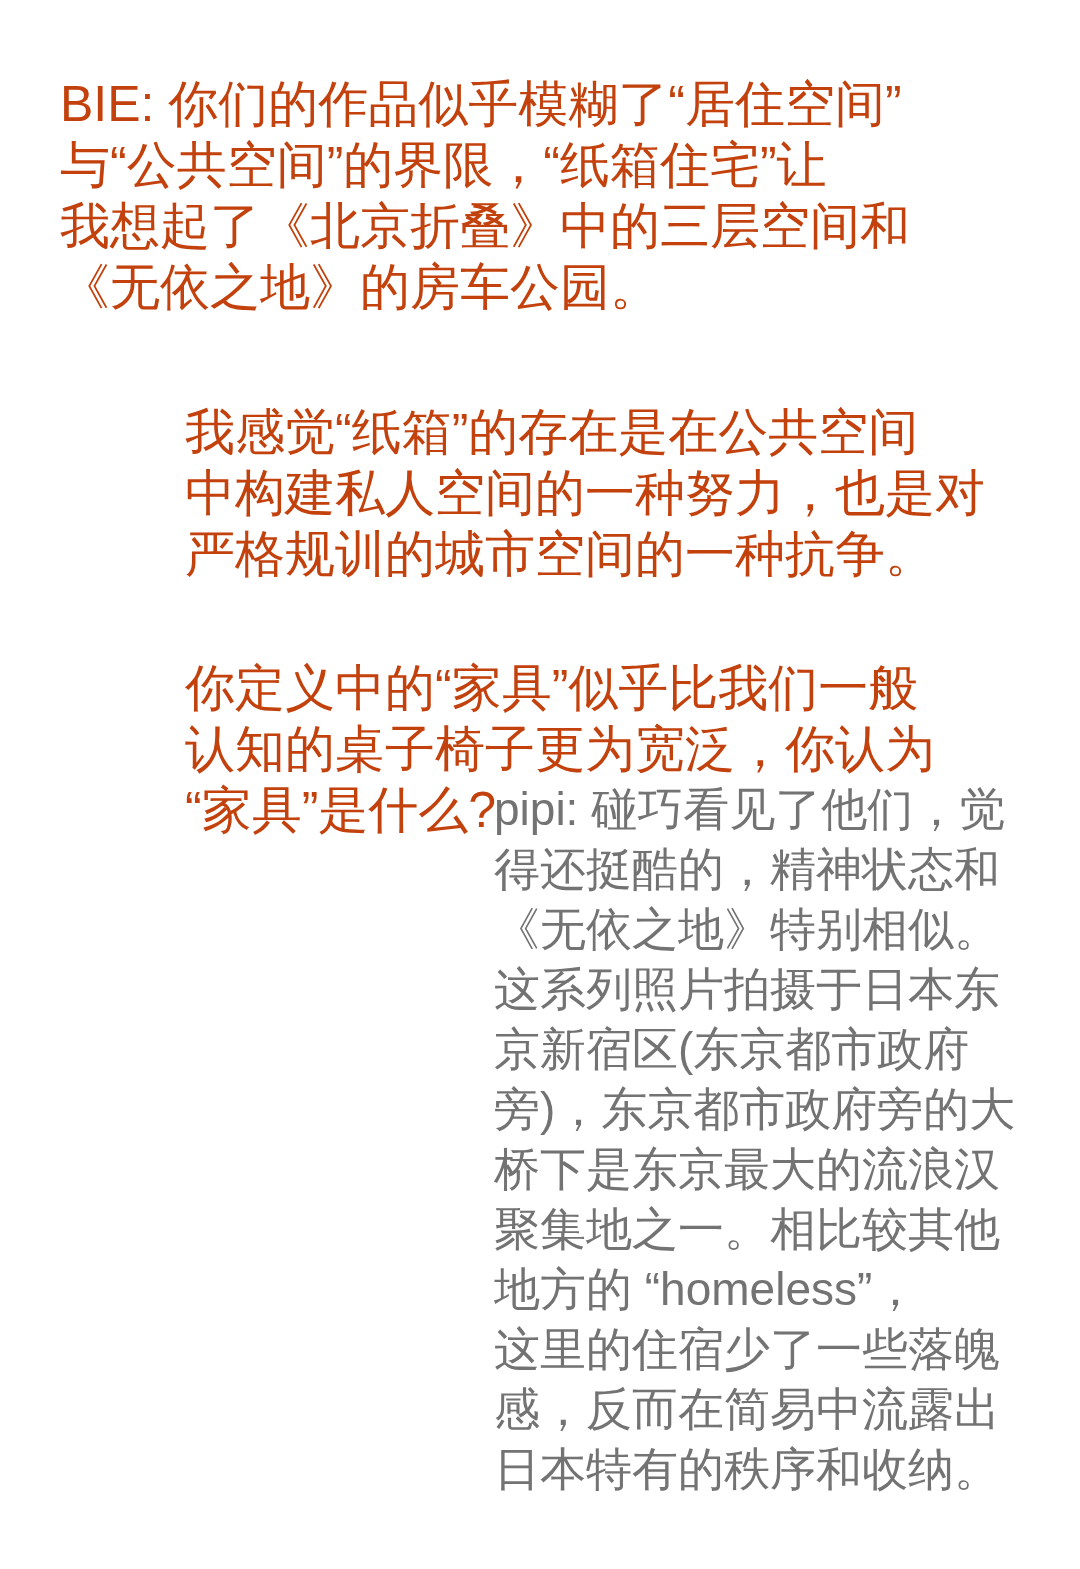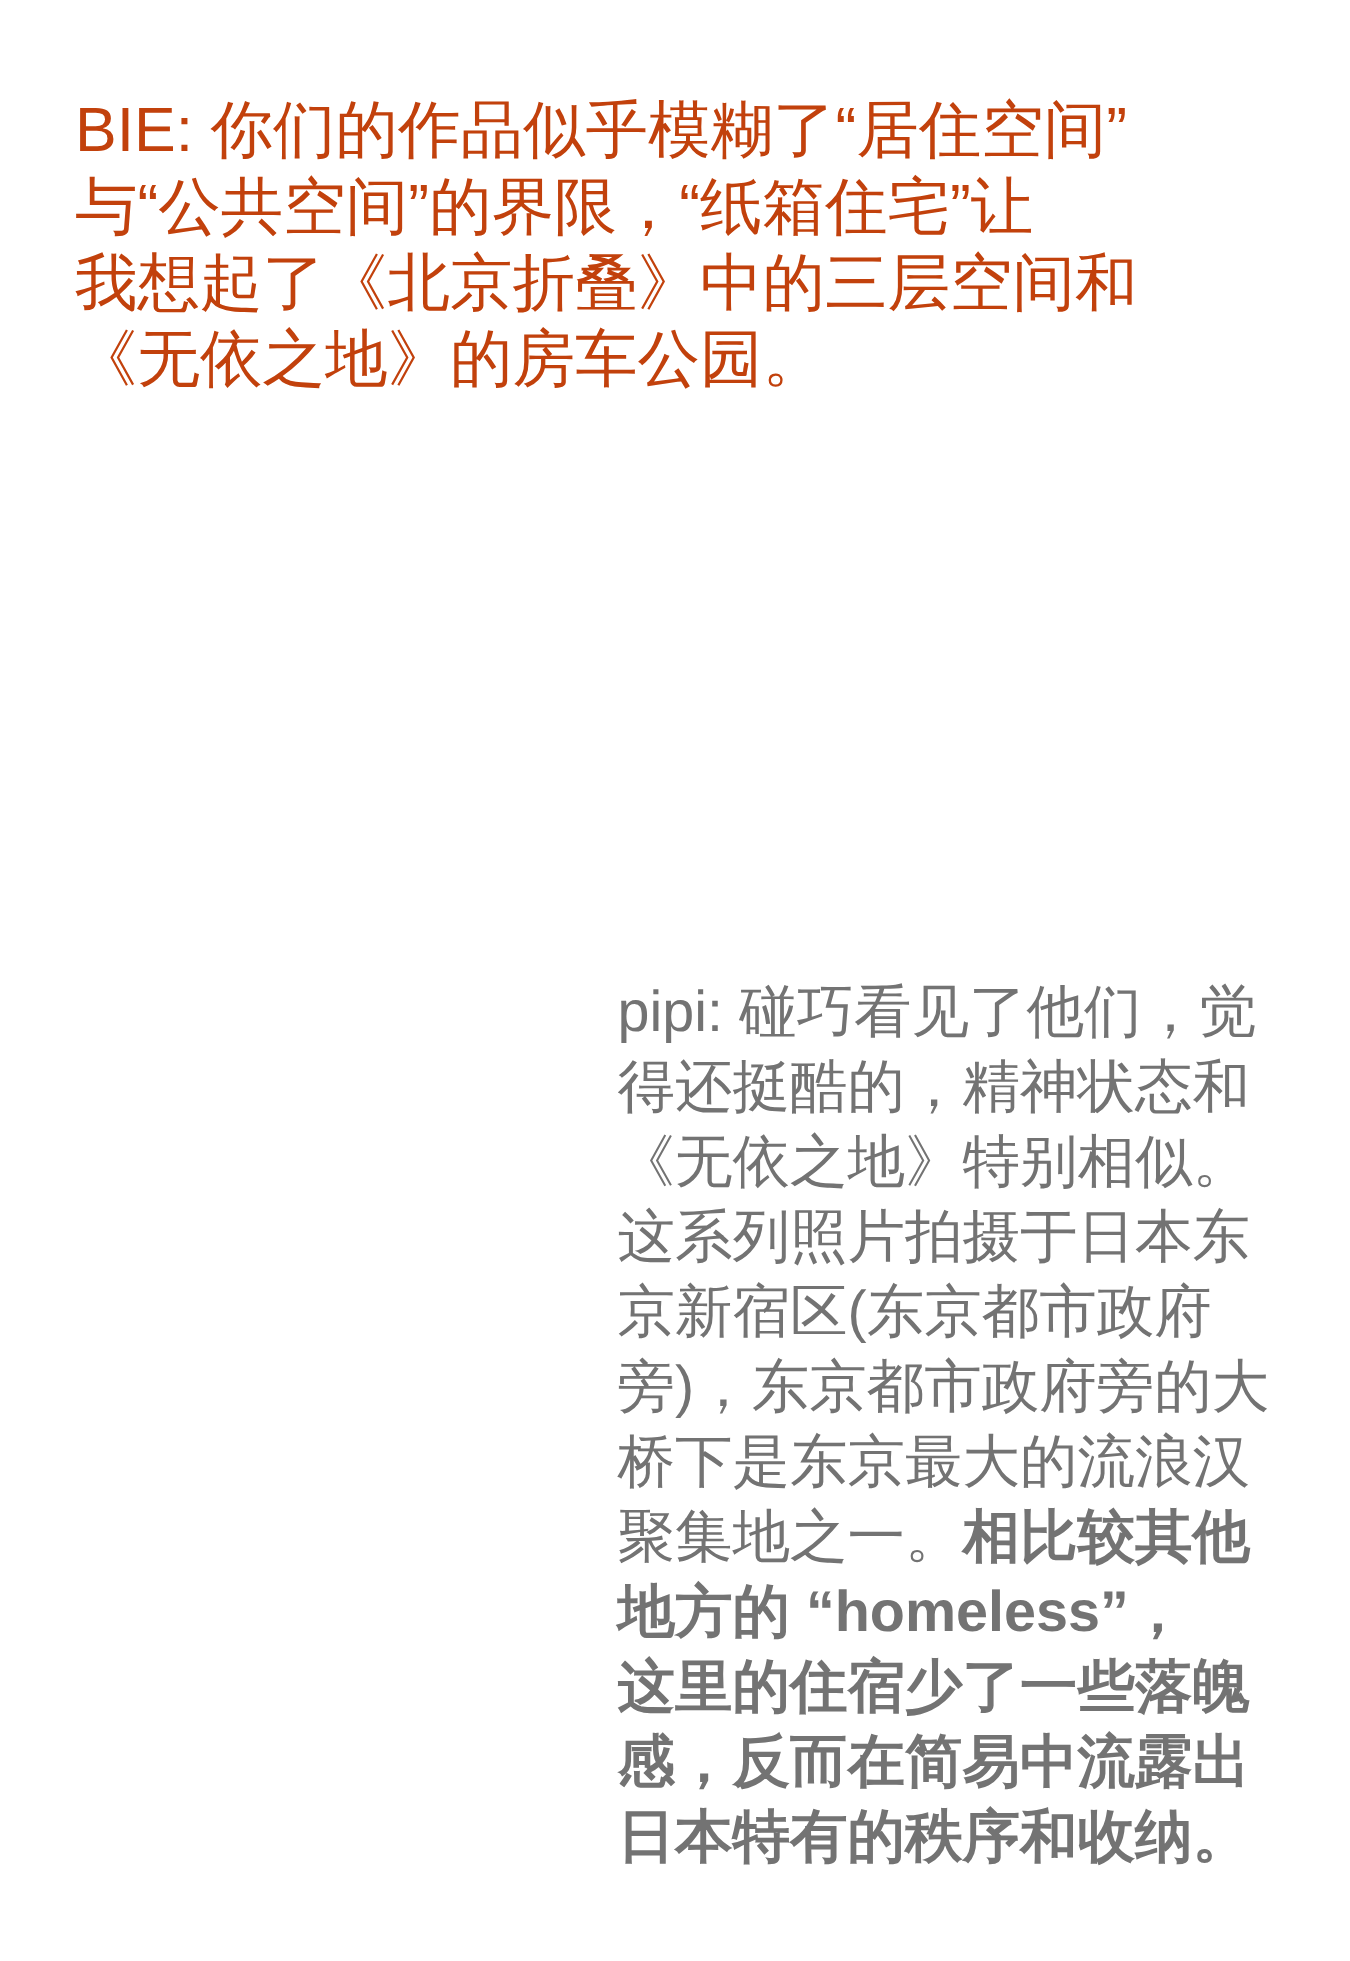--- a/index.html
+++ b/index.html
@@ -46,33 +46,41 @@
   .a-pipi {
     left: 494px;
     top: 779px;
     width: 580px;
     color: #737373;
     font-size: 46px;
     line-height: 60px;
     font-weight: 400;
   }
   .a-pipi .emphasis {
-    font-weight: 700;
+    font-weight: 400;
   }
 </style>
 </head>
 <body>
 
 <div class="page">
 
   <p class="blk black-text q-bie">BIE: 你们的作品似乎模糊了“居住空间”
 与“公共空间”的界限，“纸箱住宅”让
 我想起了《北京折叠》中的三层空间和
 《无依之地》的房车公园。</p>
 
+  <div class="blk black-text q-followup">
+    <p class="para">我感觉“纸箱”的存在是在公共空间
+中构建私人空间的一种努力，也是对
+严格规训的城市空间的一种抗争。</p>
+    <p class="para">你定义中的“家具”似乎比我们一般
+认知的桌子椅子更为宽泛，你认为
+“家具”是什么?</p>
+  </div>
 
   <p class="blk a-pipi"><span>pipi: 碰巧看见了他们，觉
 得还挺酷的，精神状态和
 《无依之地》特别相似。
 这系列照片拍摄于日本东
 京新宿区(东京都市政府
 旁)，东京都市政府旁的大
 桥下是东京最大的流浪汉
 聚集地之一。</span><span class="emphasis">相比较其他
 地方的 “homeless”，

